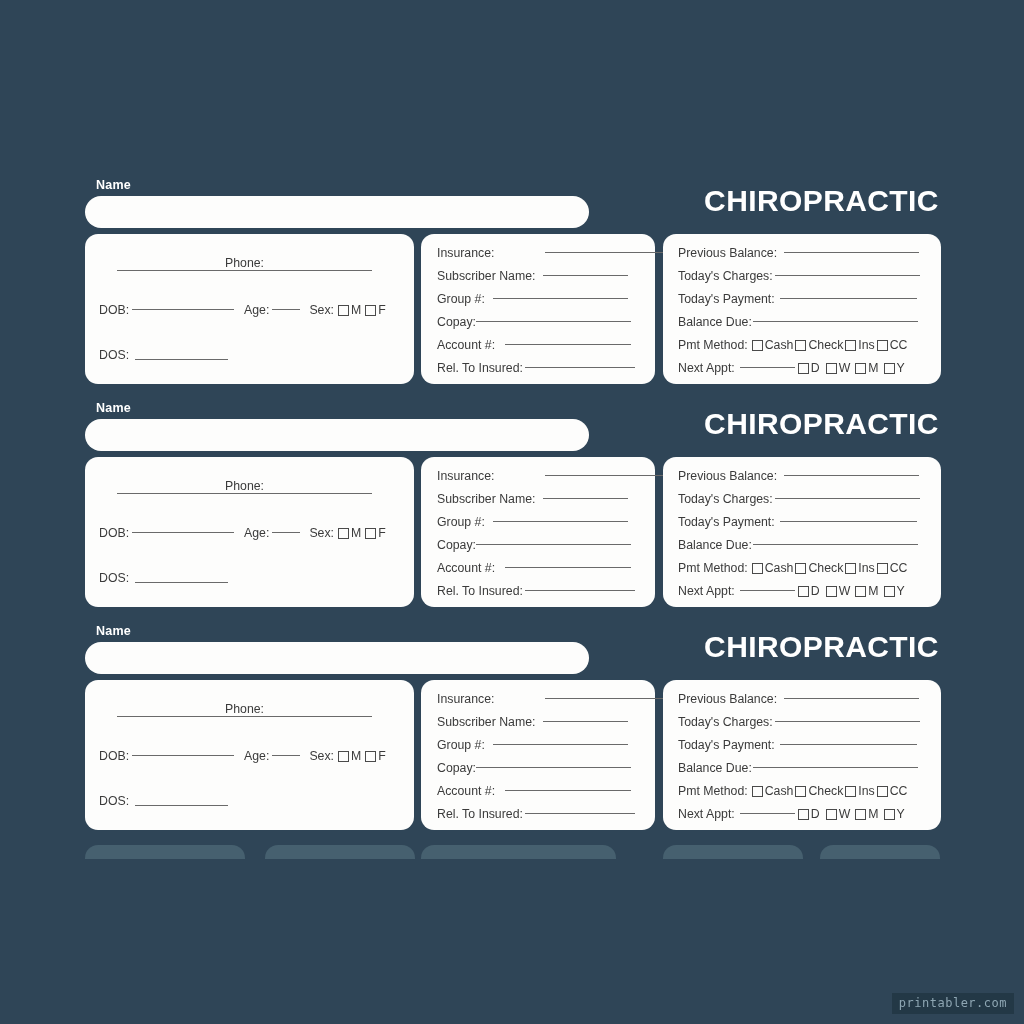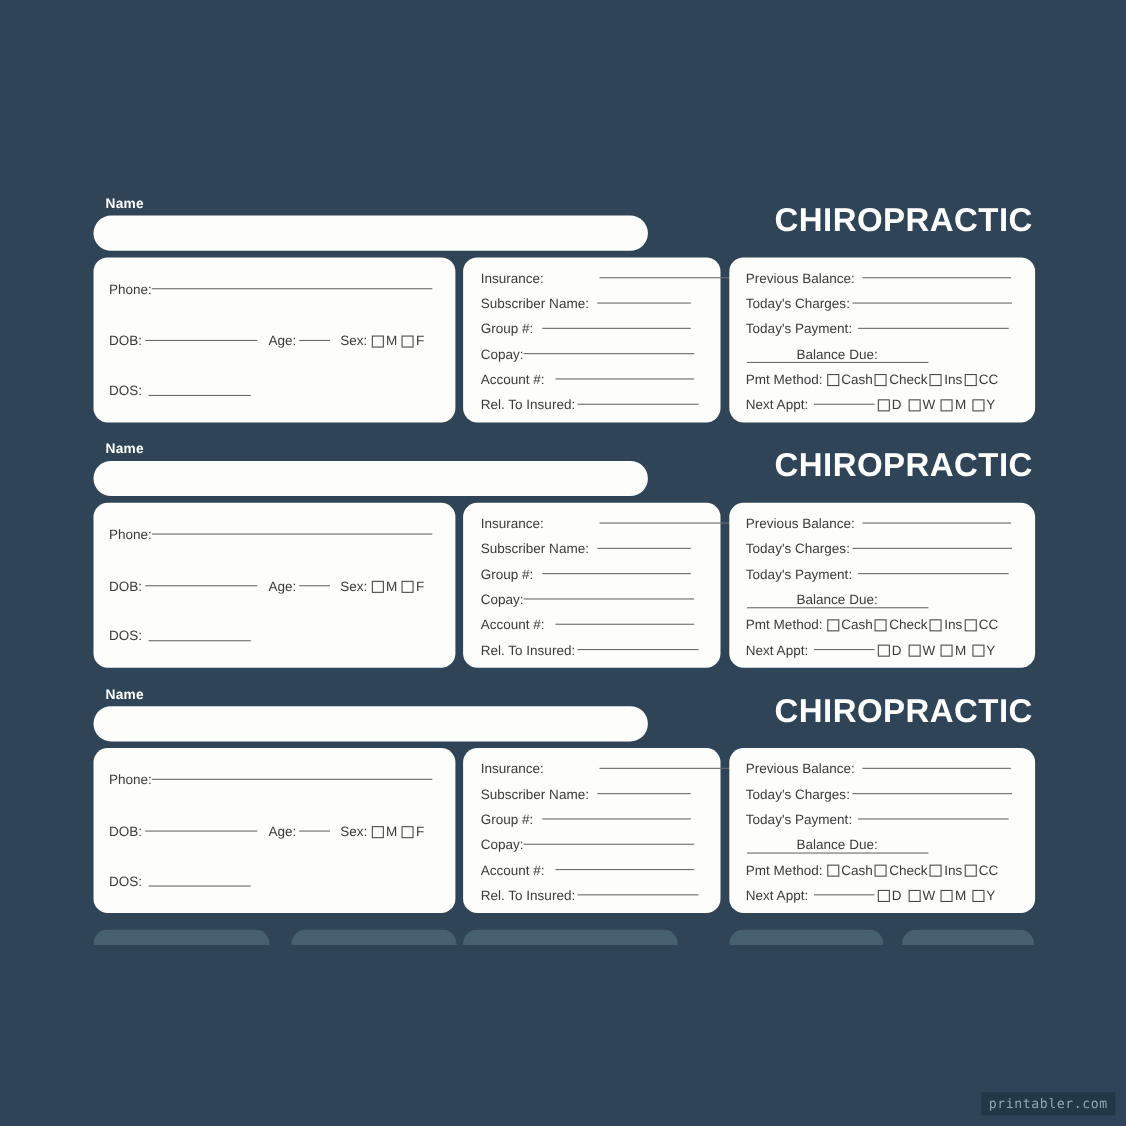--- a/index.html
+++ b/index.html
@@ -119,39 +119,39 @@
     width: 11px;
     height: 11px;
     border: 1.2px solid #4a4a4a;
     box-sizing: border-box;
     margin: 0 1px 0 4px;
     flex: 0 0 auto;
   }
   .cbx-txt { margin-left: 1px; flex: 0 0 auto; }
 
   
-  .l-phone { left: 14px; top: 22px; }
+  .l-phone { left: 32px; top: 22px; flex-direction: column; }
   .l-dob   { left: 14px; top: 69px; }
   .l-dos   { left: 14px; top: 114px; align-items: flex-end; }
 
   
   .m-row { left: 16px; }
   .m-r0 { top: 12px; gap: 48px; }
   .m-r1 { top: 35px; }
   .m-r2 { top: 58px; }
   .m-r3 { top: 81px; }
   .m-r4 { top: 104px; }
   .m-r5 { top: 127px; }
 
   
   .r-row { left: 15px; }
   .r-r0 { top: 12px; }
   .r-r1 { top: 35px; }
   .r-r2 { top: 58px; }
-  .r-r3 { top: 81px; flex-direction: column; }
+  .r-r3 { top: 81px; }
   .r-r4 { top: 104px; }
   .r-r5 { top: 127px; }
 
   
   .sliver-wrap {
     position: absolute;
     left: 85px;
     top: 845px;
     width: 855px;
     height: 14px;

